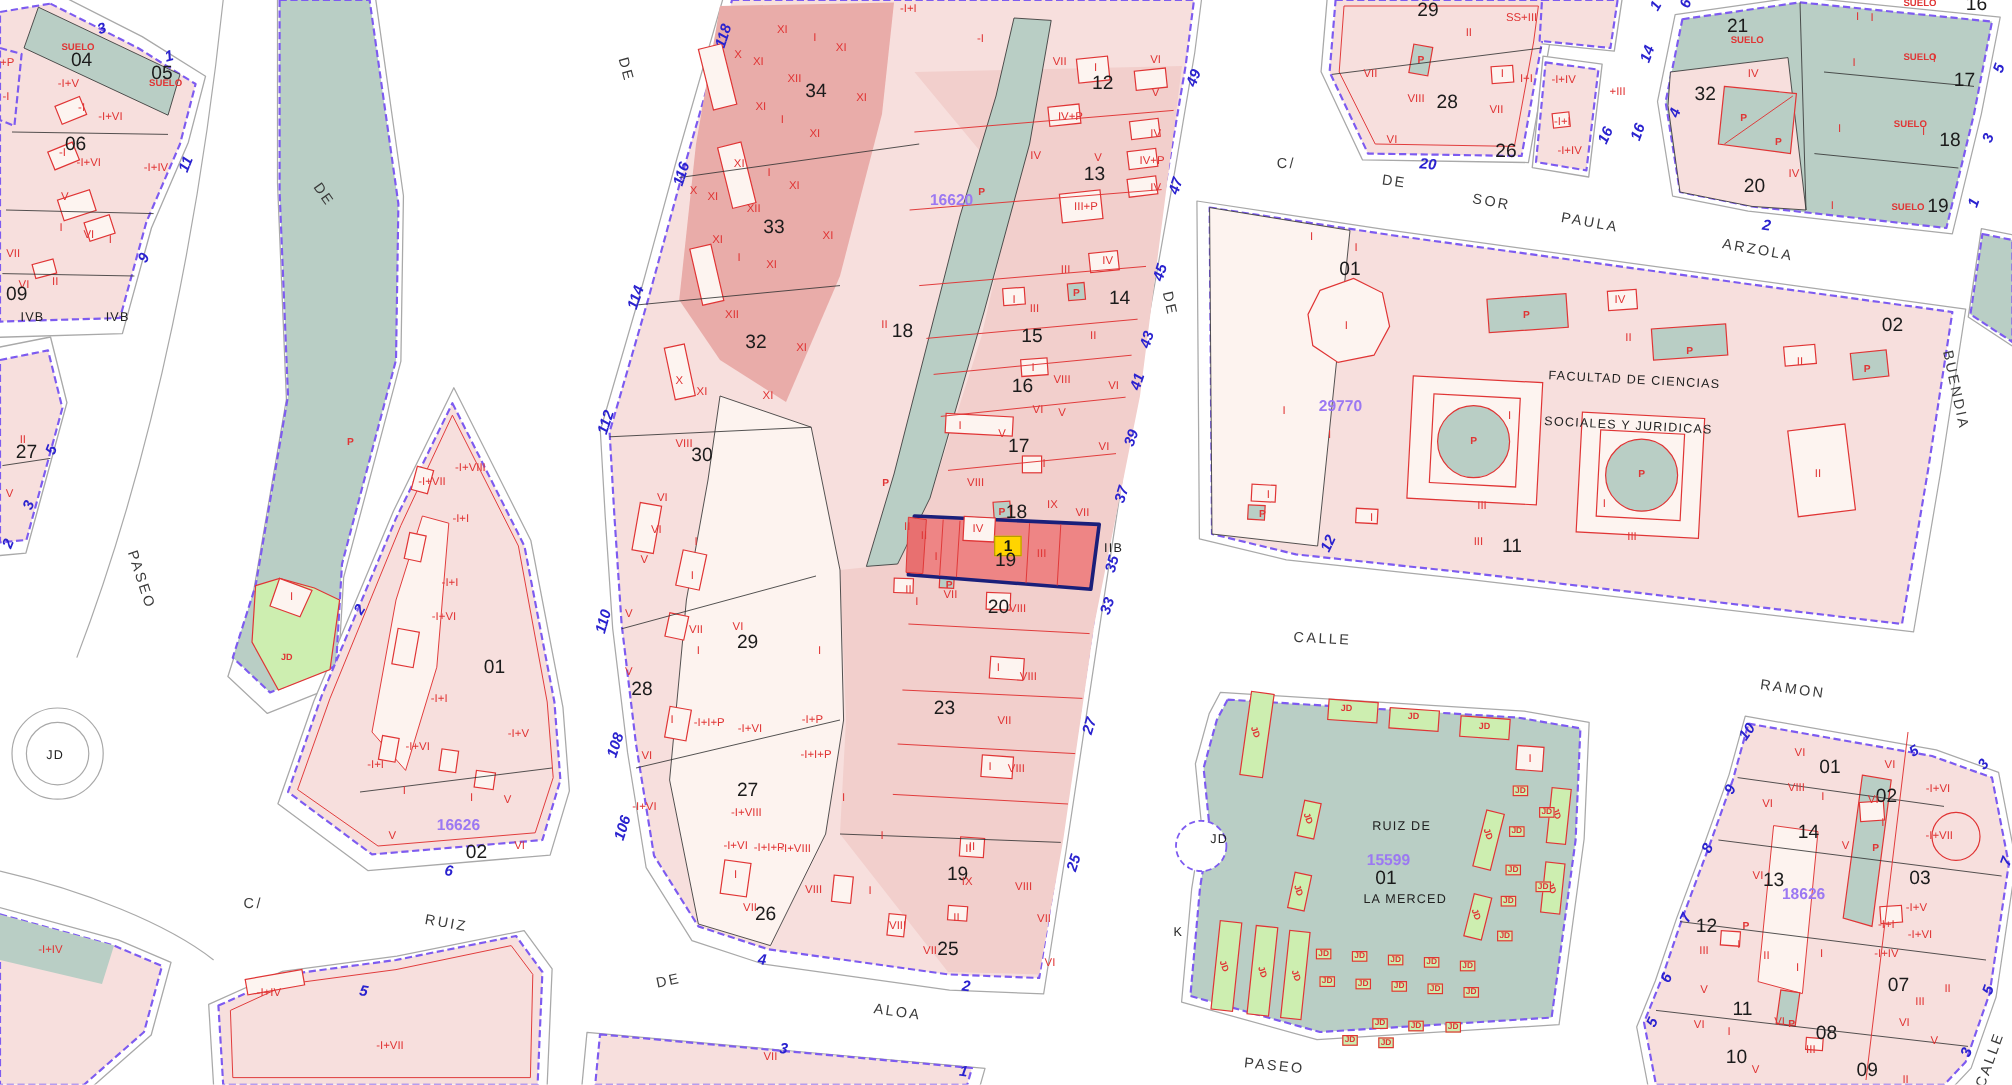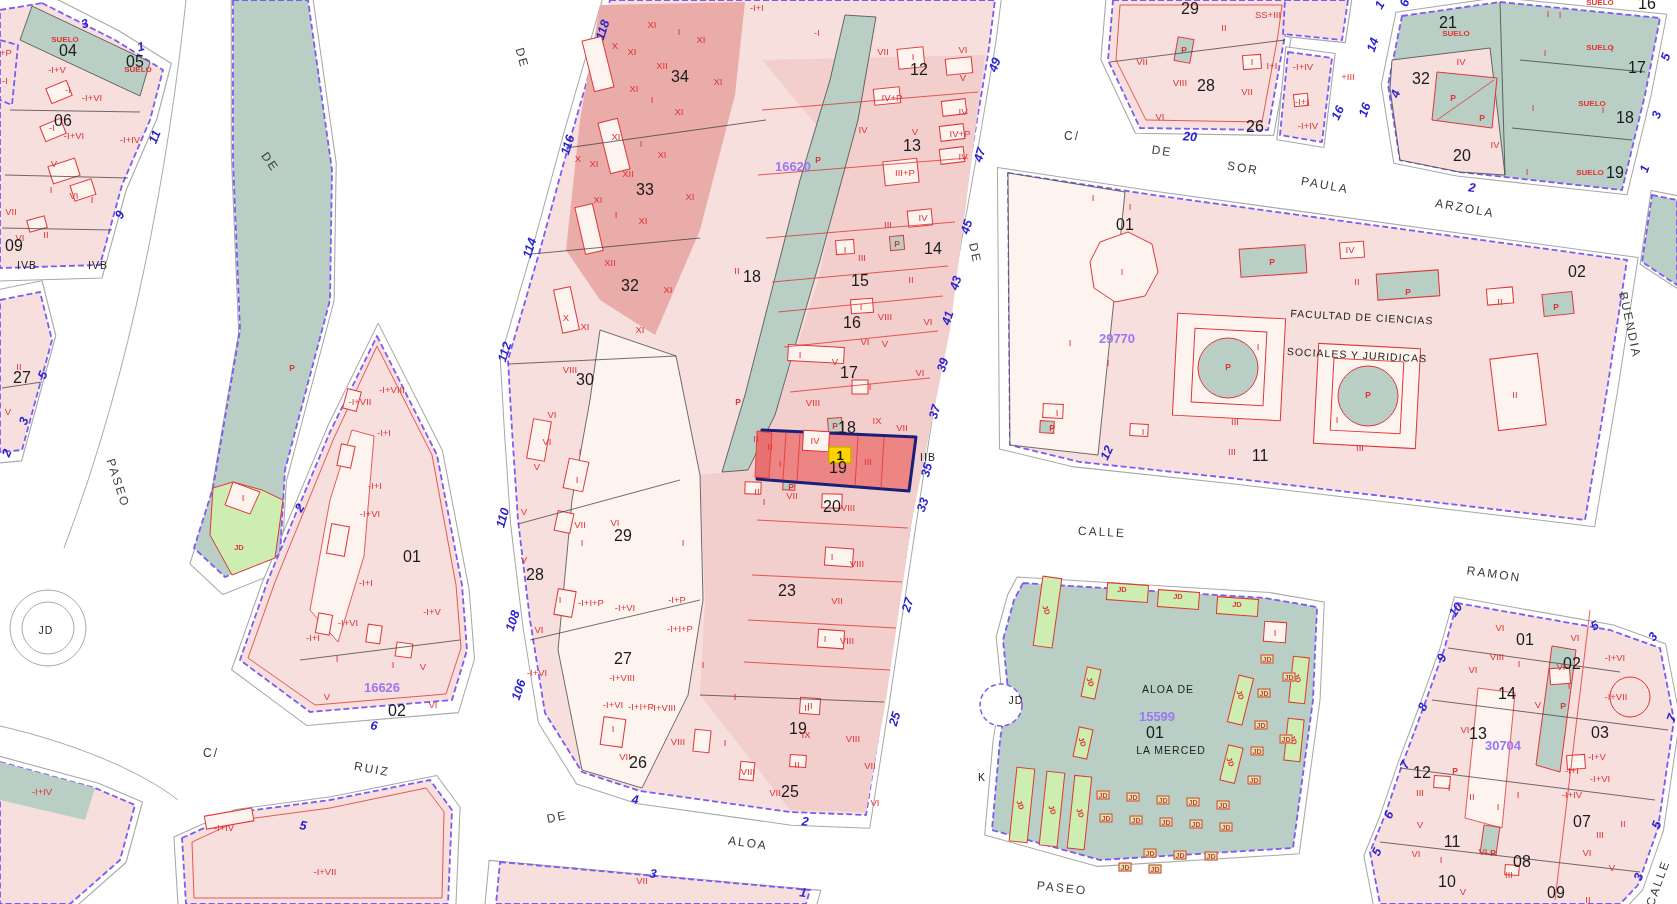--- a/index.html
+++ b/index.html
@@ -286,21 +286,21 @@
       <span class="lbl st" style="left: 1465px; top: 208px; transform: translate(-50%, -50%) rotate(10deg);">ARZOLA</span>
       <span class="lbl st" style="left: 1102px; top: 532px; transform: translate(-50%, -50%) rotate(3deg);">CALLE</span>
       <span class="lbl st" style="left: 1494px; top: 574px; transform: translate(-50%, -50%) rotate(8deg);">RAMON</span>
       <span class="lbl st" style="left: 1062px; top: 888px; transform: translate(-50%, -50%) rotate(6deg);">PASEO</span>
       <span class="lbl st" style="left: 1630px; top: 325px; transform: translate(-50%, -50%) rotate(78deg);">BUENDIA</span>
       <span class="lbl st" style="left: 1658px; top: 883px; transform: translate(-50%, -50%) rotate(-70deg);">CALLE</span>
       <span class="lbl bn" style="left: 793px; top: 166px;">16620</span>
       <span class="lbl bn" style="left: 1117px; top: 338px;">29770</span>
       <span class="lbl bn" style="left: 1157px; top: 716px;">15599</span>
       <span class="lbl bn" style="left: 382px; top: 687px;">16626</span>
-      <span class="lbl bn" style="left: 1503px; top: 745px;">30704</span>
+      <span class="lbl bn" style="left: 1503px; top: 745px;">18626</span>
       <span class="lbl sel" style="left: 840px; top: 455px;">1</span>
       <span class="lbl pn" style="left: 838px; top: 468px;">19</span>
       <span class="lbl rl" style="left: 868px; top: 462px;">III</span>
       <span class="lbl rl" style="left: 815px; top: 441px;">IV</span>
       <span class="lbl rl" style="left: 770px; top: 447px;">II</span>
       <span class="lbl rl" style="left: 780px; top: 464px;">I</span>
       <span class="lbl rl" style="left: 756px; top: 439px;">II</span>
       <span class="lbl bk" style="left: 928px; top: 457px;">IIB</span>
       <span class="lbl sn" style="left: 85px; top: 24px; transform: translate(-50%, -50%) rotate(-20deg);">3</span>
       <span class="lbl sn" style="left: 141px; top: 47px; transform: translate(-50%, -50%) rotate(-15deg);">1</span>
@@ -594,21 +594,21 @@
       <span class="lbl rl" style="left: 1057px; top: 413px;">I</span>
       <span class="lbl rl" style="left: 1143px; top: 432px;">I</span>
       <span class="lbl p" style="left: 1228px; top: 367px;">P</span>
       <span class="lbl p" style="left: 1368px; top: 395px;">P</span>
       <span class="lbl rl" style="left: 1235px; top: 422px;">III</span>
       <span class="lbl rl" style="left: 1360px; top: 448px;">III</span>
       <span class="lbl rl" style="left: 1232px; top: 452px;">III</span>
       <span class="lbl rl" style="left: 1258px; top: 347px;">I</span>
       <span class="lbl rl" style="left: 1337px; top: 420px;">I</span>
       <span class="lbl pn" style="left: 1260px; top: 456px;">11</span>
-      <span class="lbl bk" style="left: 1168px; top: 689px;">ALOA DE</span>
+      <span class="lbl bk" style="left: 1168px; top: 689px;">RUIZ DE</span>
       <span class="lbl pn" style="left: 1155px; top: 733px;">01</span>
       <span class="lbl bk" style="left: 1171px; top: 750px;">LA MERCED</span>
       <span class="lbl bk" style="left: 982px; top: 777px;">K</span>
       <span class="lbl bk" style="left: 1016px; top: 700px;">JD</span>
       <span class="lbl rl" style="left: 1275px; top: 633px;">I</span>
       <span class="lbl jdt" style="left: 1046px; top: 610px; transform: translate(-50%, -50%) rotate(70deg);">JD</span>
       <span class="lbl jdt" style="left: 1122px; top: 590px;">JD</span>
       <span class="lbl jdt" style="left: 1178px; top: 597px;">JD</span>
       <span class="lbl jdt" style="left: 1237px; top: 605px;">JD</span>
       <span class="lbl jdt" style="left: 1020px; top: 805px; transform: translate(-50%, -50%) rotate(70deg);">JD</span>

